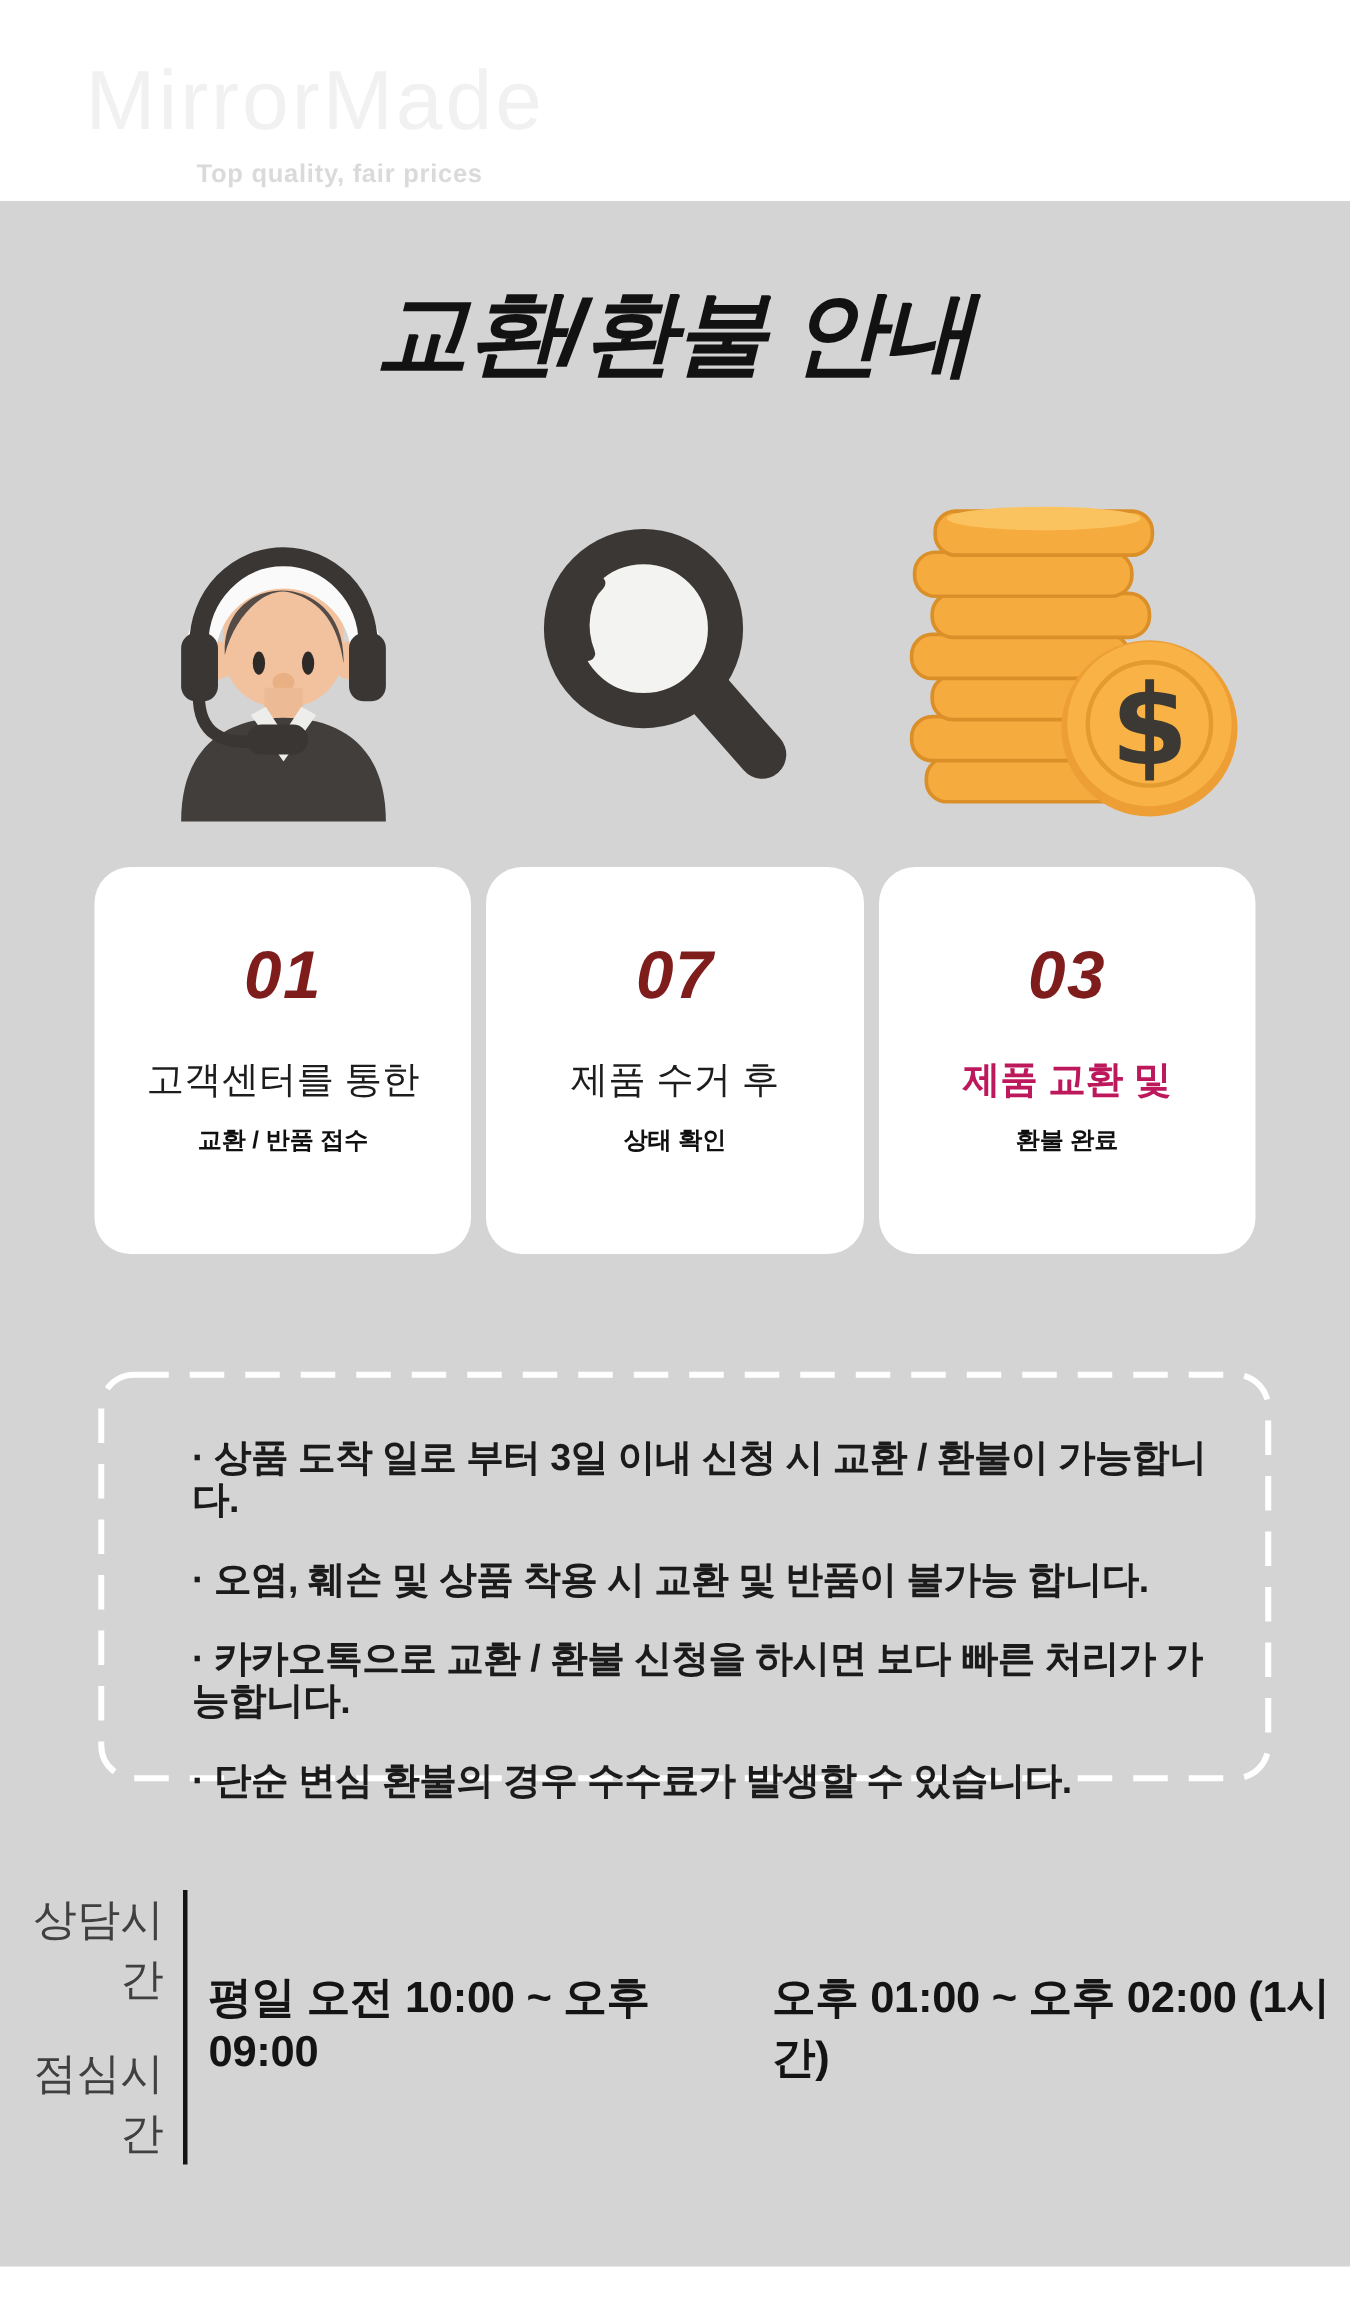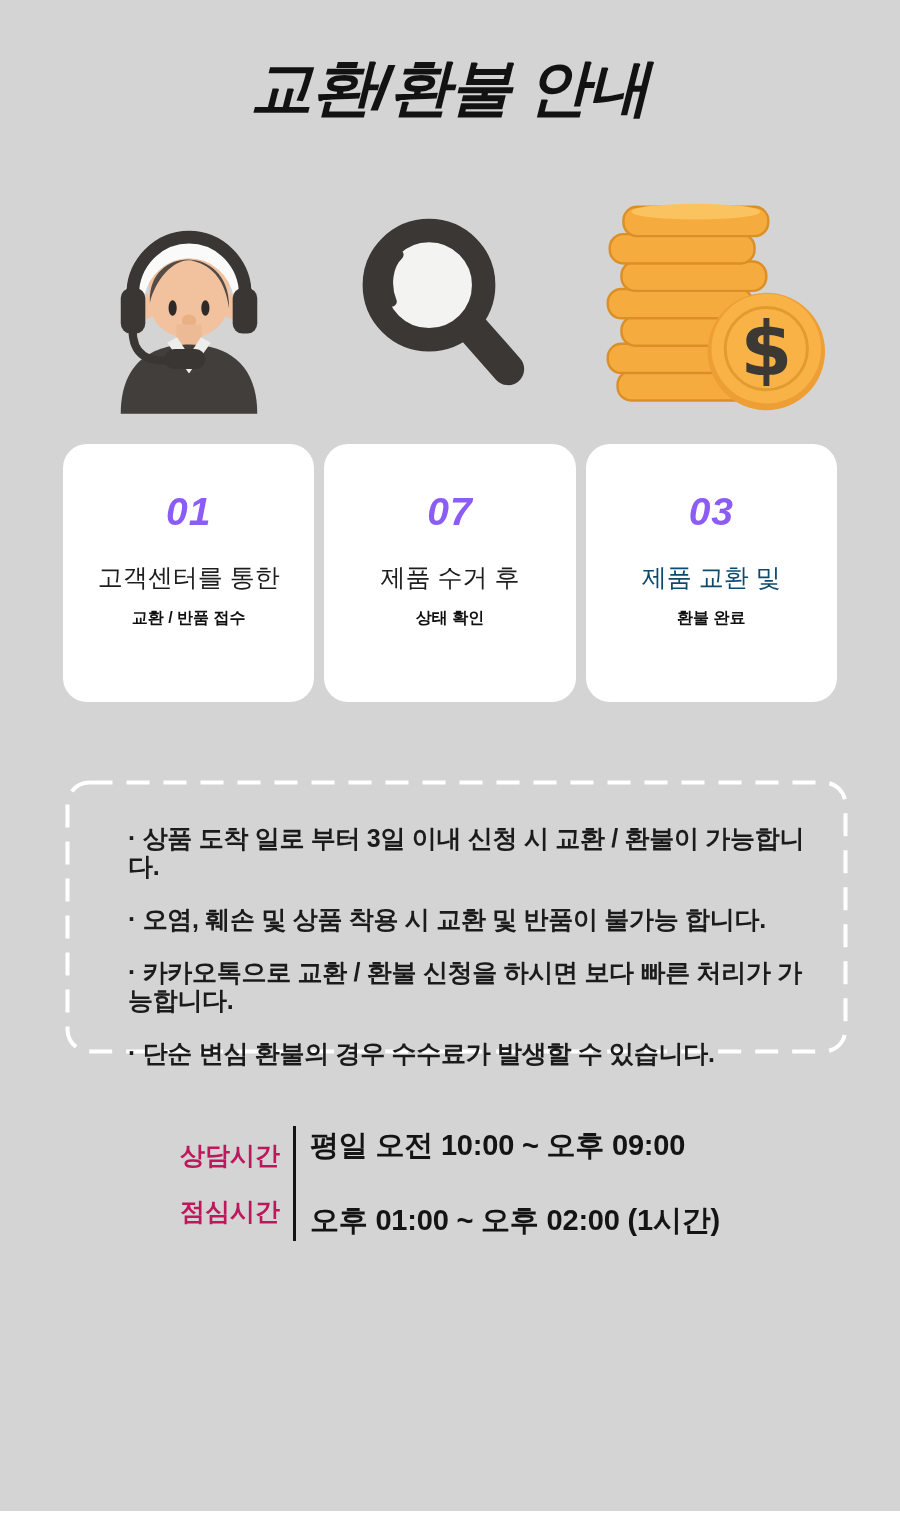--- a/index.html
+++ b/index.html
@@ -19,47 +19,51 @@
   
   .main { flex:1 1 auto; background:#d4d4d4; position:relative; }
   .title { margin-top:46px; text-align:center; font-size:62px; font-weight:800; font-style:italic; letter-spacing:-1px; color:#121212; }
 
   .row { width:774px; margin-left:63px; display:flex; gap:10px; }
   .icons-row { margin-top:58px; height:242px; }
   .icon-cell { width:255px; height:242px; display:flex; align-items:center; justify-content:center; }
 
   .cards-row { margin-top:14px; }
   .card { width:255px; height:258px; background:#ffffff; border-radius:24px; text-align:center; }
-  .card-number { margin-top:46px; font-size:39px; font-weight:800; font-style:italic; color:#8b5cf6; letter-spacing:1px; }
+  .card-number { margin-top:46px; font-size:45px; font-weight:800; font-style:italic; color:#7f1d1d; letter-spacing:1px; }
   .card-line1 { margin-top:27px; font-size:25px; font-weight:500; color:#1d1d1d; }
   .card-line2 { margin-top:14px; font-size:16px; font-weight:800; color:#101010; }
-  .card.bold-first .card-line1 { font-weight:400; color:#0c4a6e; }
+  .card.bold-first .card-line1 { font-weight:700; color:#be185d; }
 
   
   .notes-box { position:relative; width:783px; height:274px; margin:78px auto 0 65px; }
   .notes-border { position:absolute; left:0; top:0; width:783px; height:274px; }
   .notes-content { position:relative; padding:44px 30px 0 63px; }
   .note { font-size:25px; font-weight:600; color:#1b1b1b; line-height:28px; margin-bottom:25px; letter-spacing:-0.3px; }
 
   
   .hours { margin-top:72px; display:flex; justify-content:center; align-items:center; }
   .hours-labels { display:flex; flex-direction:column; gap:23px; text-align:right; }
-  .hours-label { font-size:25px; font-weight:700; color:#be185d; }
+  .hours-label { font-size:29px; font-weight:400; color:#404040; }
   .hours-divider { width:3px; align-self:stretch; background:#141414; margin:0 14px 0 13px; }
-  .hours-values { display:flex; flex-direction:column; gap:35px; text-align:left; }
+  .hours-values { display:flex; gap:23px; text-align:left; }
   .hours-value { font-size:29px; font-weight:600; color:#141414; letter-spacing:-0.2px; }
 
   
   .footer { height:26px; background:#ffffff; flex:0 0 auto; }
 </style>
 </head>
 <body>
 
 <div class="page">
 
+  <div class="header">
+    <div class="logo">MirrorMade</div>
+    <div class="tagline">Top quality, fair prices</div>
+  </div>
 
   <div class="main">
 
     <h1 class="title">교환/환불 안내</h1>
 
     <div class="row icons-row">
 
       <div class="icon-cell">
         <svg width="182" height="212" viewBox="0 0 200 230">
           <circle cx="51" cy="112" r="14" fill="#f2c29e"></circle>

